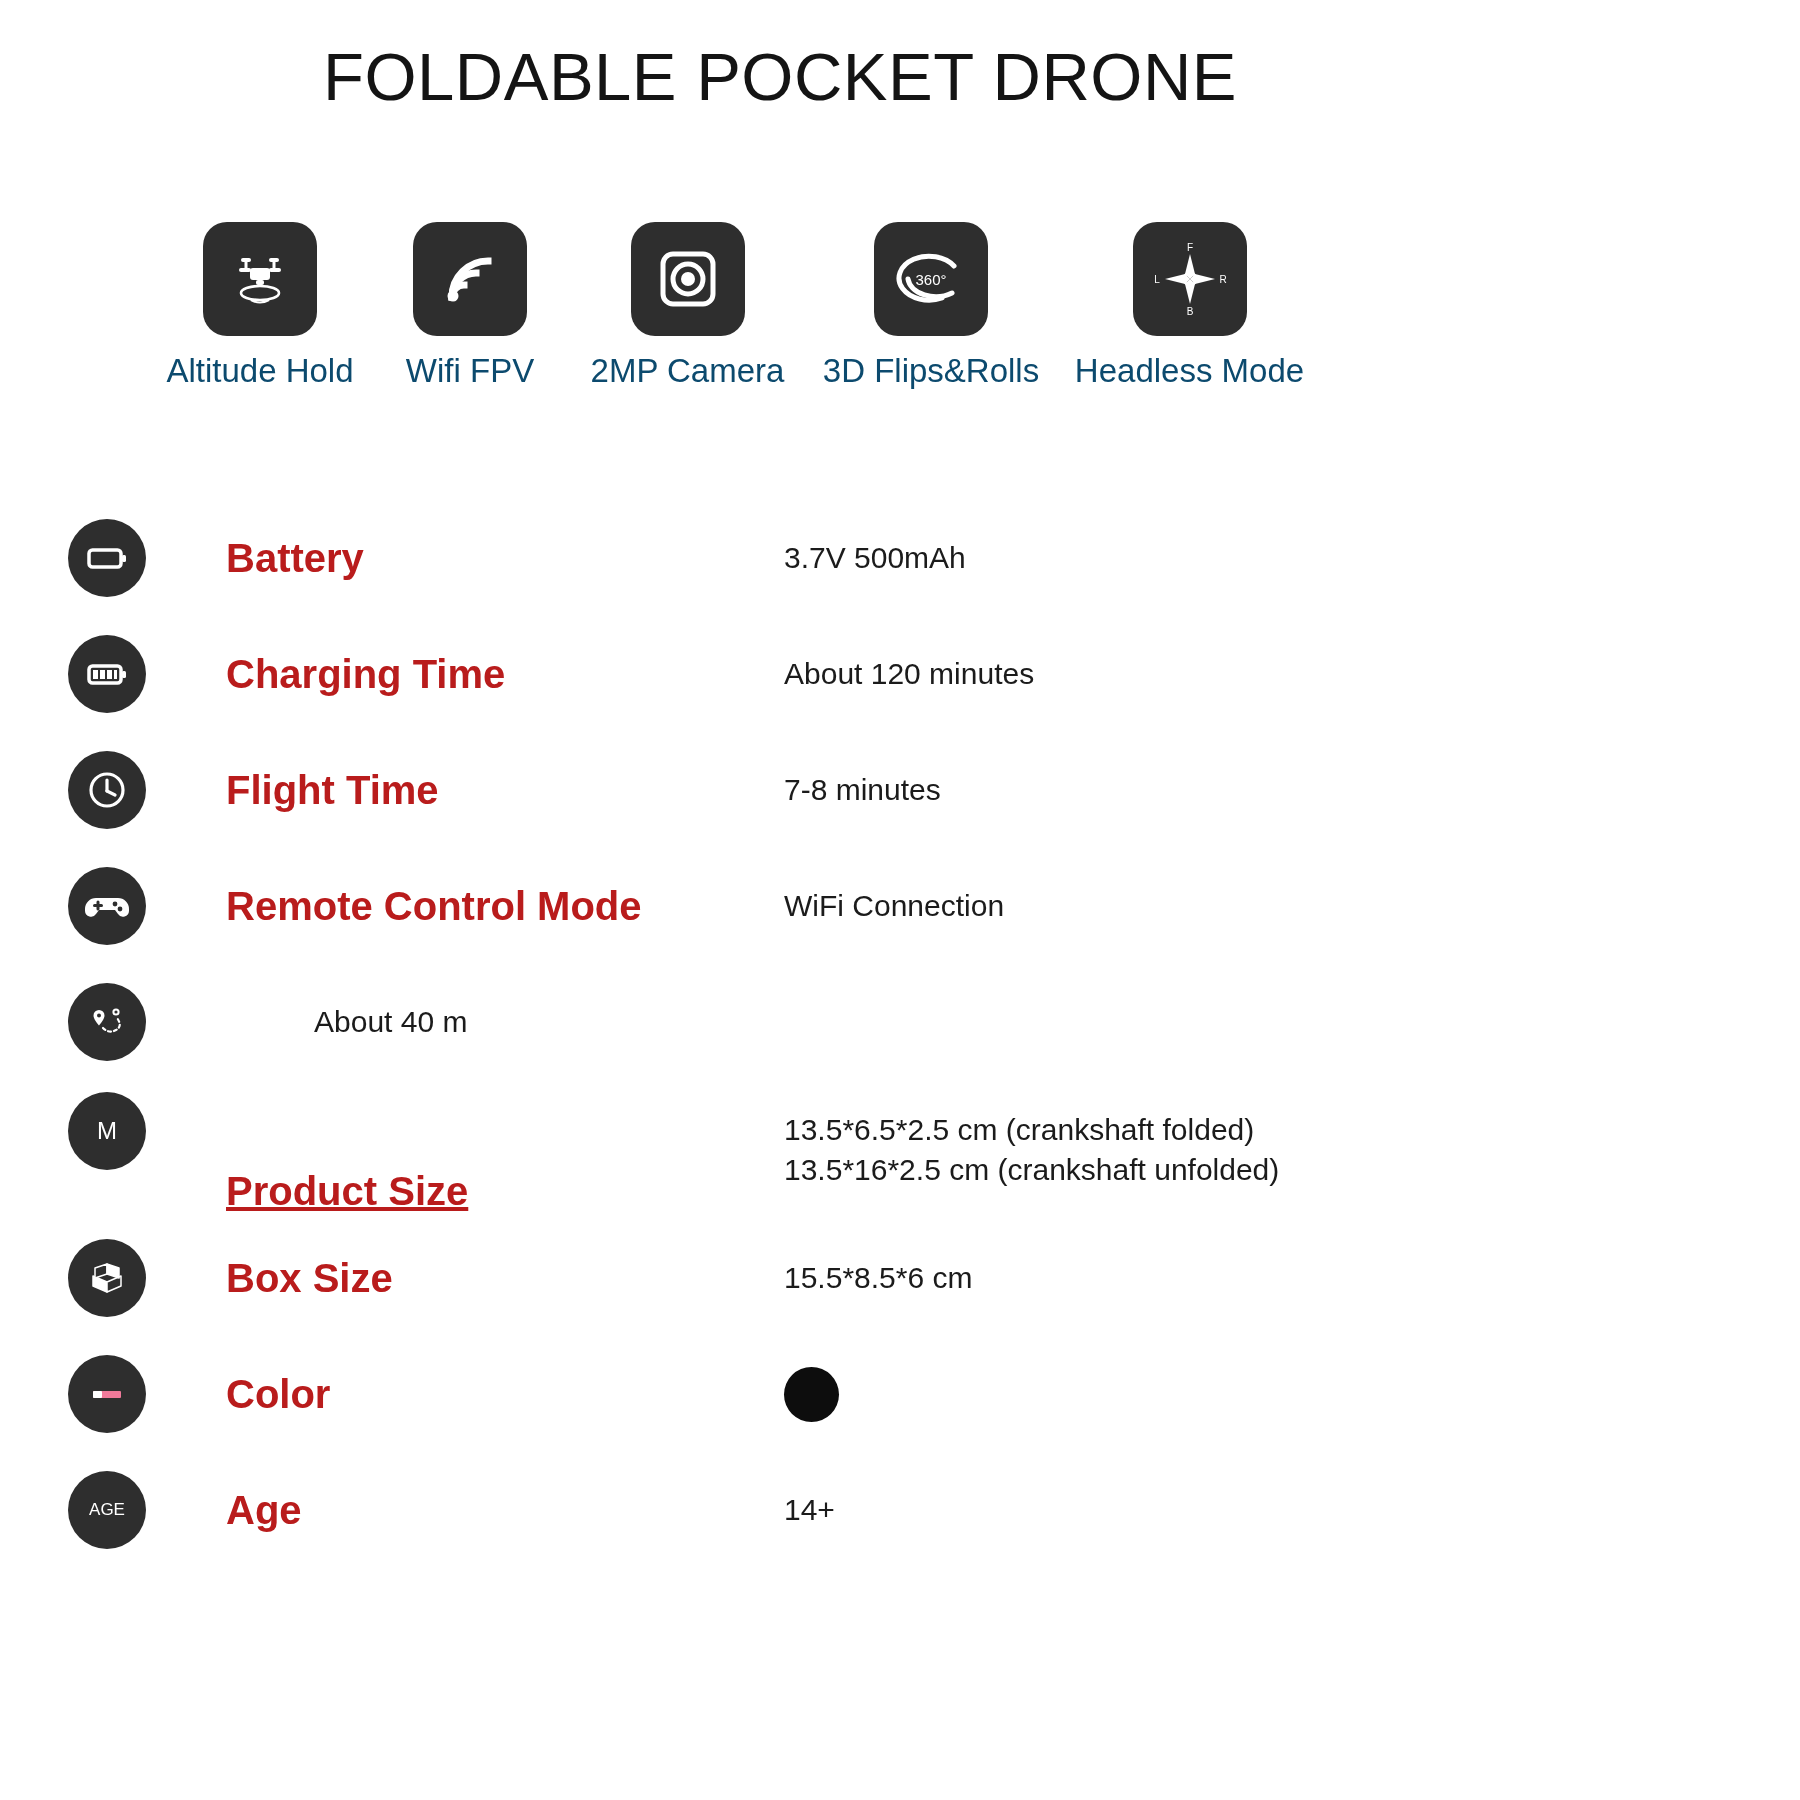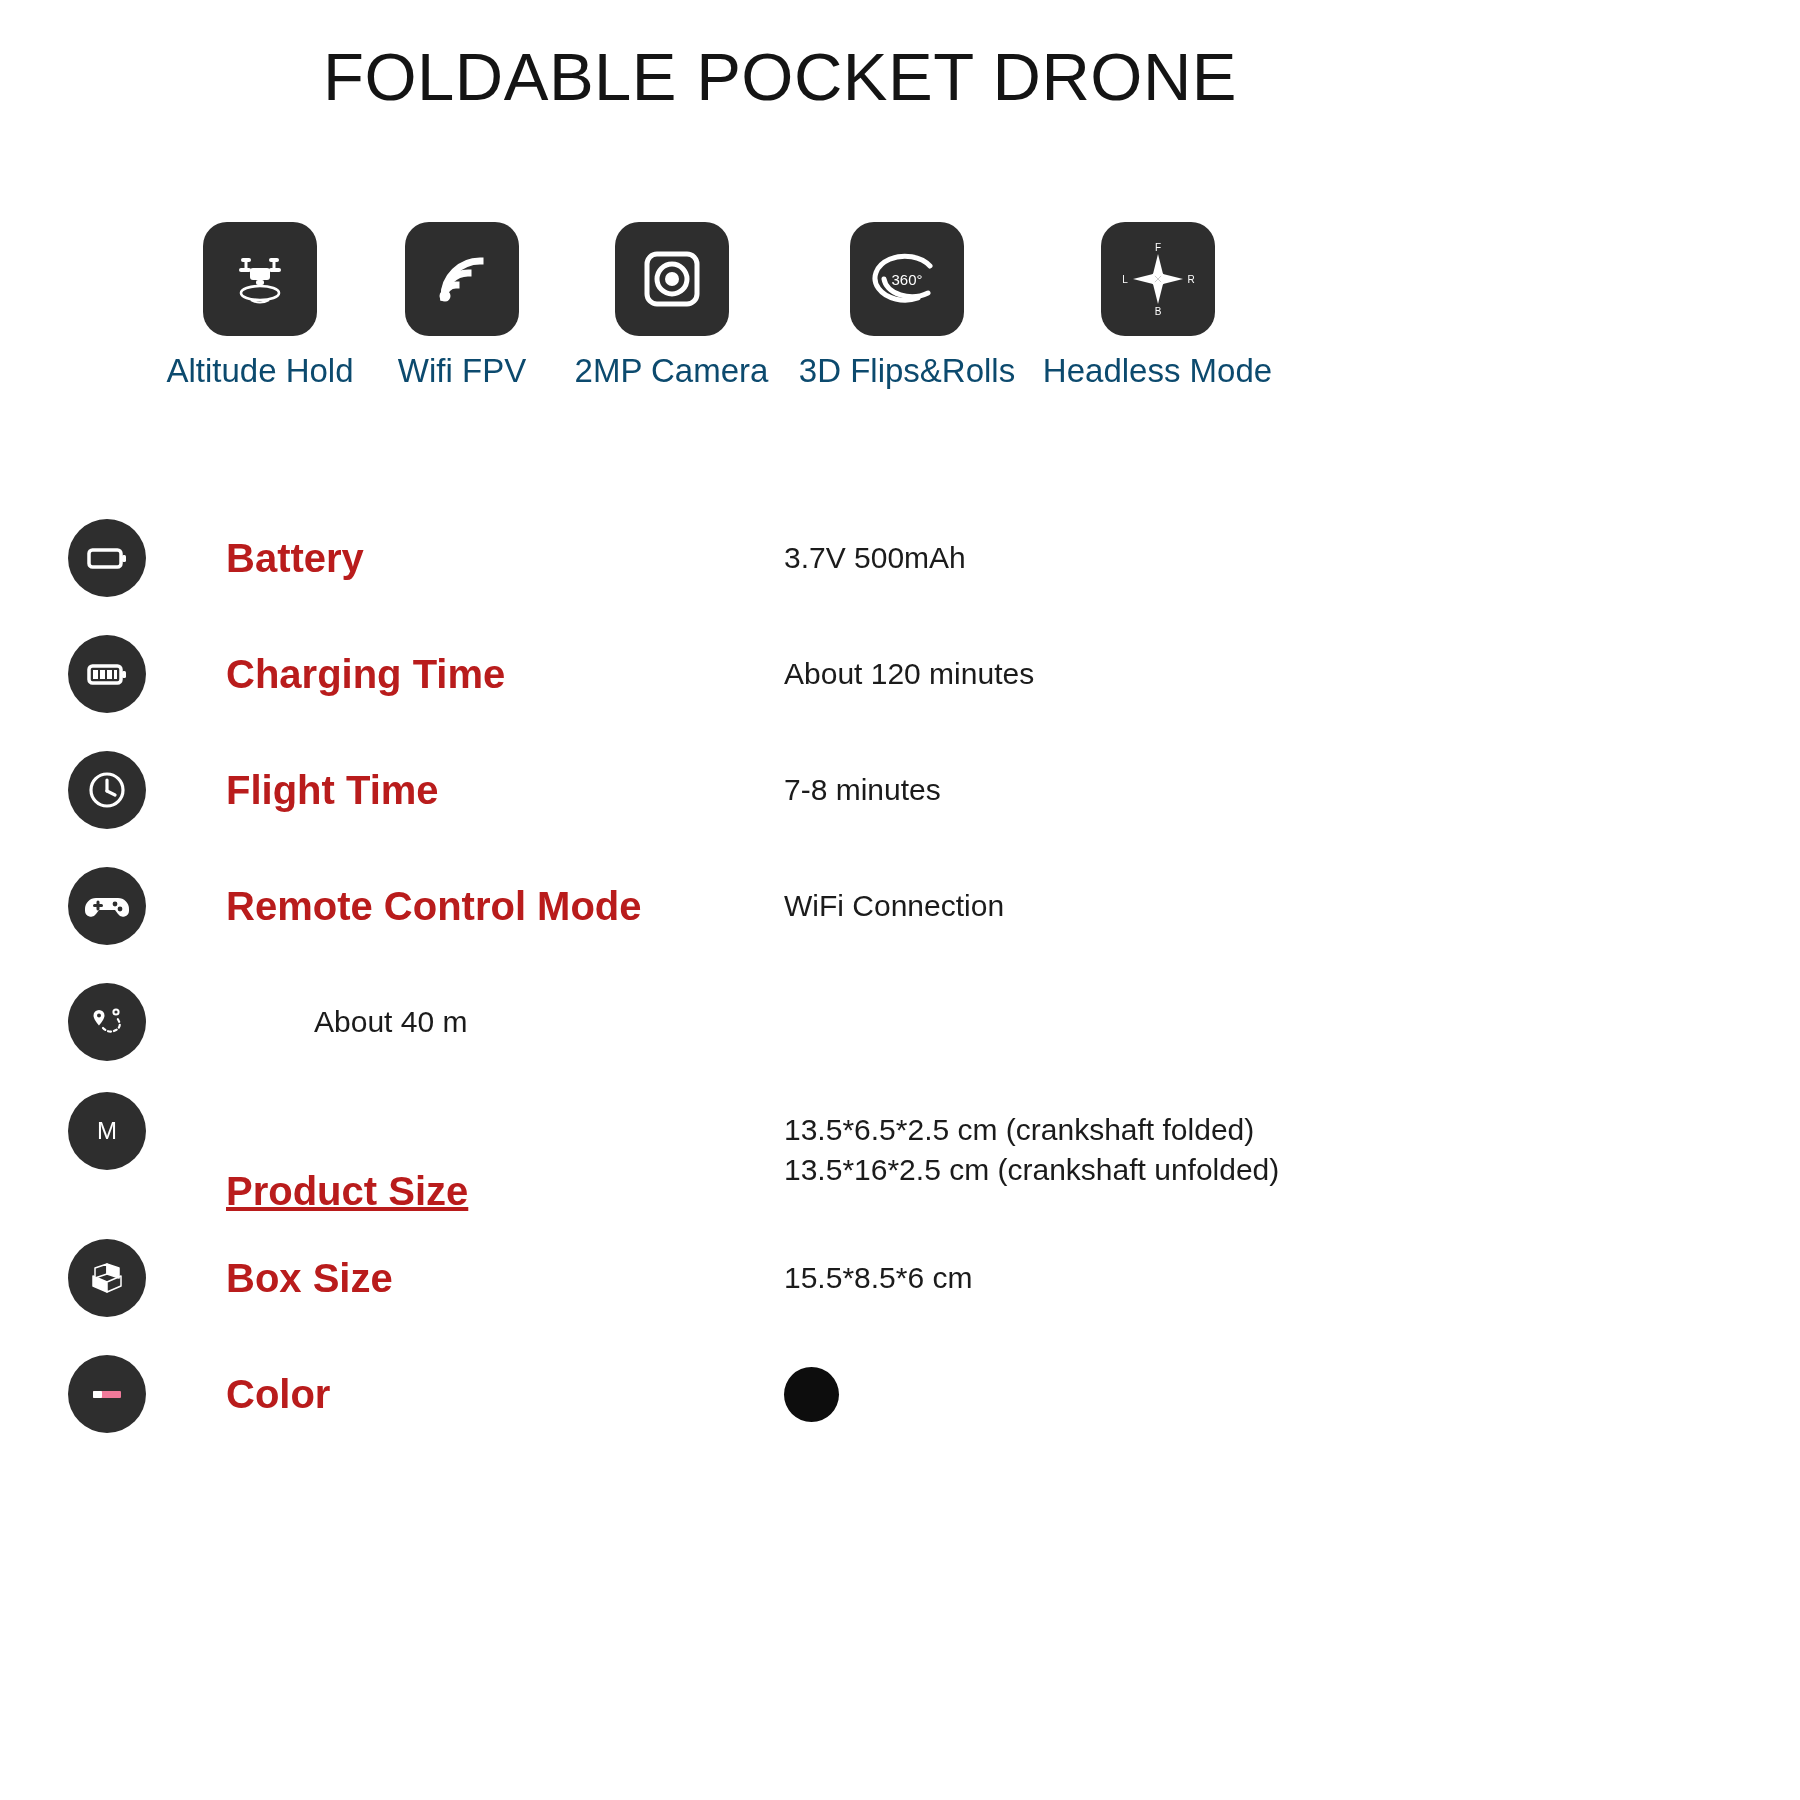--- a/index.html
+++ b/index.html
@@ -41,21 +41,21 @@
     position: absolute;
     left: 160px;
     top: 222px;
     display: flex;
     align-items: flex-start;
   }
   .feature {
     display: flex;
     flex-direction: column;
     align-items: center;
-    margin-right: 12px;
+    margin-right: 20px;
   }
   .feature:last-child { margin-right: 0; }
   .feature-badge {
     width: 114px;
     height: 114px;
     border-radius: 24px;
     background: #2e2e2e;
     display: flex;
     align-items: center;
     justify-content: center;
@@ -362,15 +362,26 @@
             <rect x="12" y="23" width="9" height="7" rx="1" fill="#ffffff"></rect>
           </svg>
         </div>
       </div>
       <div class="spec-label">Color</div>
       <div class="spec-value">
         <span class="color-dot"></span>
       </div>
     </div>
 
+    <div class="spec-row">
+      <div class="spec-icon-wrap">
+        <div class="spec-icon">
+          <svg width="52" height="52" viewBox="0 0 52 52">
+            <text x="26" y="31" text-anchor="middle" class="age-text" font-size="15">AGE</text>
+          </svg>
+        </div>
+      </div>
+      <div class="spec-label">Age</div>
+      <div class="spec-value">14+</div>
+    </div>
 
   </div>
 </div>
 
 </body></html>

